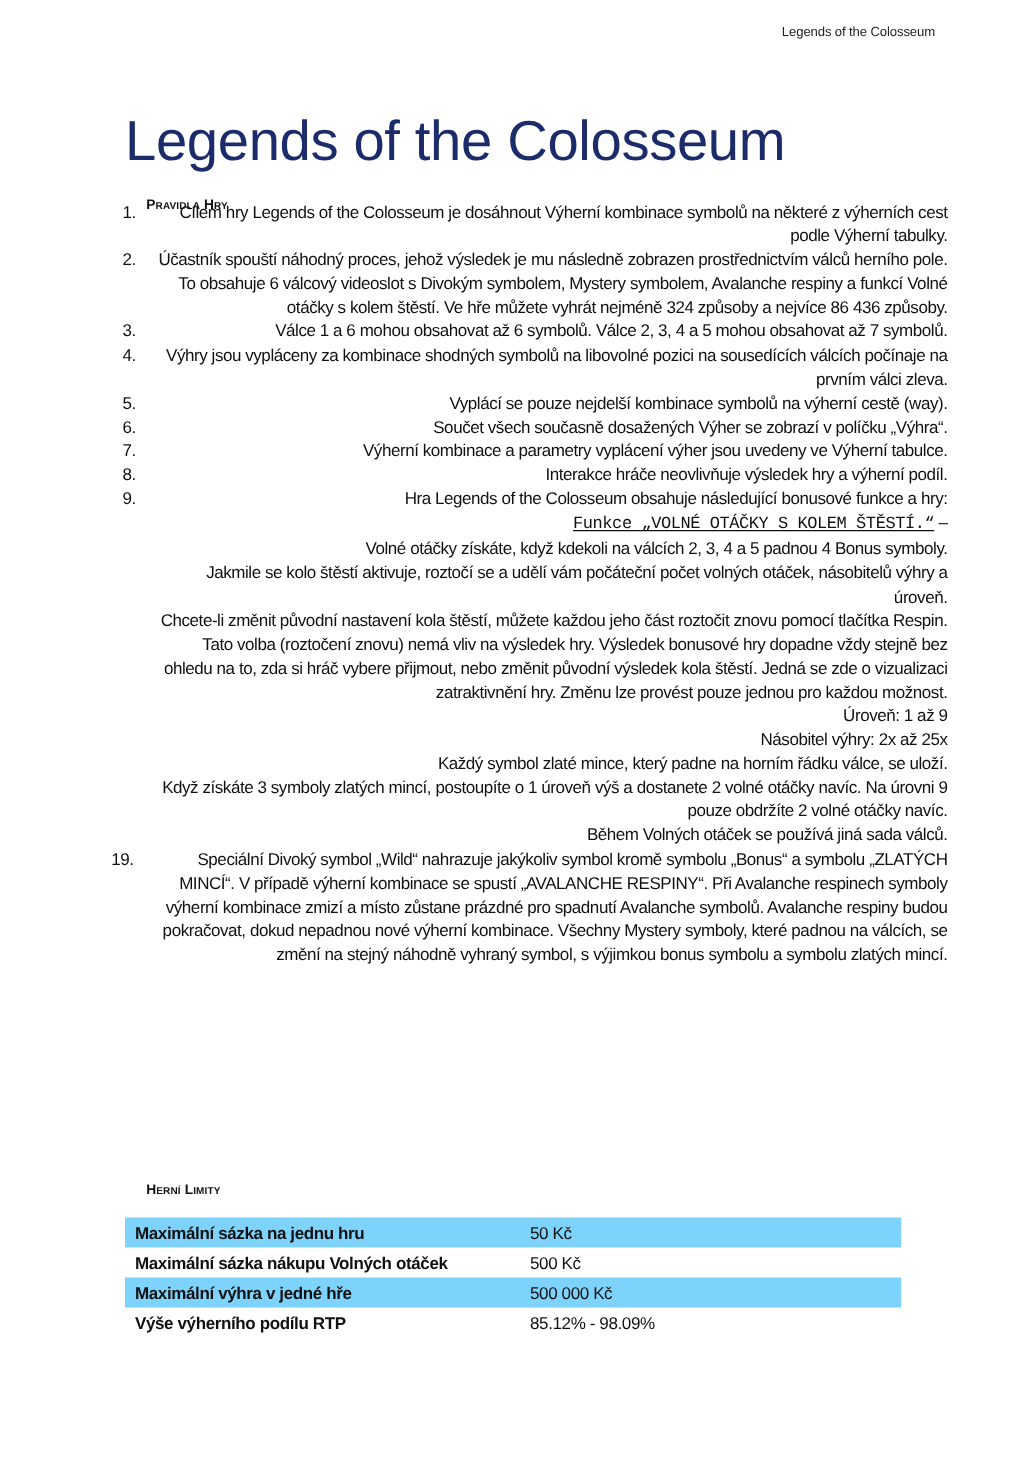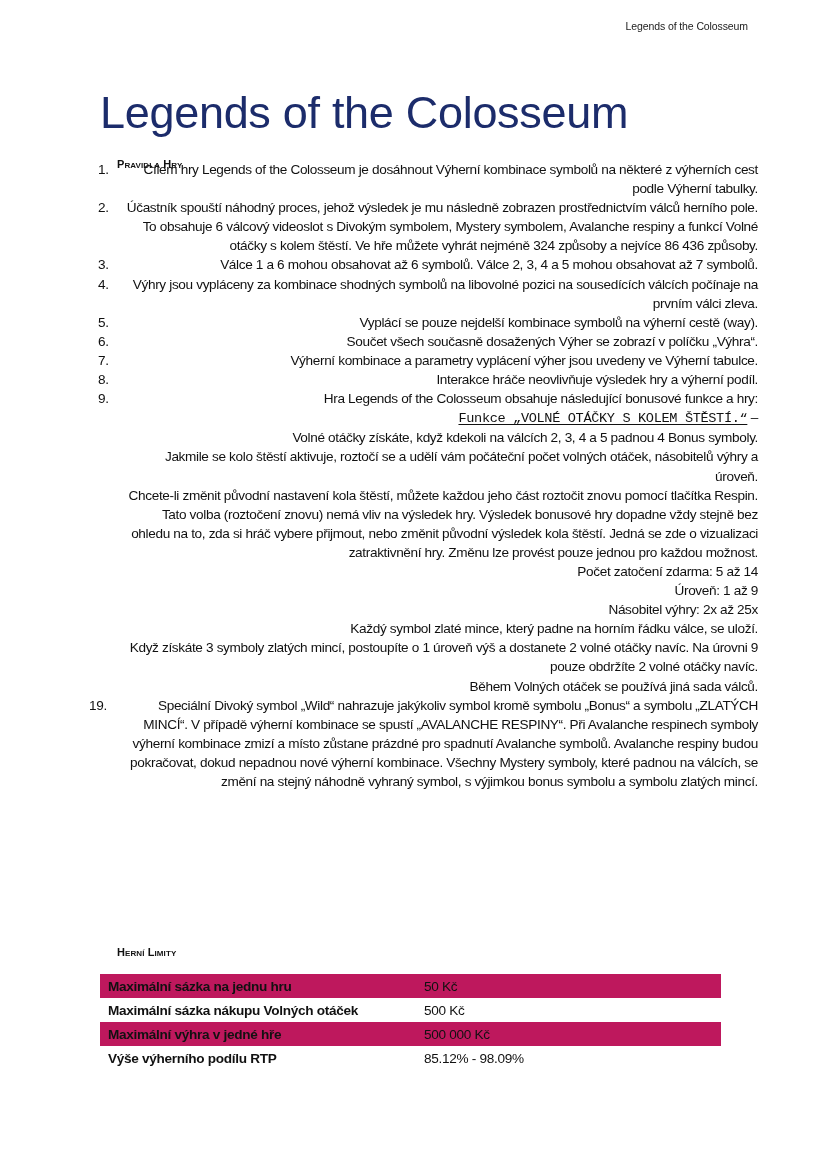--- a/index.html
+++ b/index.html
@@ -34,21 +34,21 @@
   .rules li.two-digit .num { left: -9px; }
   .rules li p { margin: 0; text-align: right; }
   .u-heading { text-decoration: underline; text-underline-offset: 2px; font-family: Liberation Mono, monospace; }
   .sec2 { position: absolute; left: 101px; top: 930px; }
   .limits {
     position: absolute; left: 100px; top: 974px; width: 621px;
     border-collapse: collapse; font-size: 13.6px; letter-spacing: -0.3px;
   }
   .limits td { height: 24px; padding: 0 8px; }
   .limits td.label { font-weight: bold; width: 300px; }
-  .limits tr.shaded td { background: #be185d; }
+  .limits tr.shaded td { background: #7dd3fc; }
 </style>
 </head>
 <body>
 
 <div class="running-header">Legends of the Colosseum</div>
 
 <h1 class="title">Legends of the Colosseum</h1>
 
 <h2 class="section-heading sec1">Pravidla Hry</h2>
 
@@ -85,21 +85,20 @@
     <span class="num">8.</span>
     <p>Interakce hráče neovlivňuje výsledek hry a výherní podíl.</p>
   </li>
   <li>
     <span class="num">9.</span>
     <p>Hra Legends of the Colosseum obsahuje následující bonusové funkce a hry:</p>
     <p><span class="u-heading">Funkce „VOLNÉ OTÁČKY S KOLEM ŠTĚSTÍ.“</span><span> –</span></p>
     <p>Volné otáčky získáte, když kdekoli na válcích 2, 3, 4 a 5 padnou 4 Bonus symboly.</p>
     <p>Jakmile se kolo štěstí aktivuje, roztočí se a udělí vám počáteční počet volných otáček, násobitelů výhry a úroveň.</p>
     <p>Chcete-li změnit původní nastavení kola štěstí, můžete každou jeho část roztočit znovu pomocí tlačítka Respin. Tato volba (roztočení znovu) nemá vliv na výsledek hry. Výsledek bonusové hry dopadne vždy stejně bez ohledu na to, zda si hráč vybere přijmout, nebo změnit původní výsledek kola štěstí. Jedná se zde o vizualizaci zatraktivnění hry. Změnu lze provést pouze jednou pro každou možnost.</p>
-    <p>Počet zatočení zdarma: 5 až 14</p>
     <p>Úroveň: 1 až 9</p>
     <p>Násobitel výhry: 2x až 25x</p>
     <p>Každý symbol zlaté mince, který padne na horním řádku válce, se uloží.</p>
     <p>Když získáte 3 symboly zlatých mincí, postoupíte o 1 úroveň výš a dostanete 2 volné otáčky navíc. Na úrovni 9 pouze obdržíte 2 volné otáčky navíc.</p>
     <p>Během Volných otáček se používá jiná sada válců.</p>
   </li>
   <li class="two-digit">
     <span class="num">19.</span>
     <p>Speciální Divoký symbol „Wild“ nahrazuje jakýkoliv symbol kromě symbolu „Bonus“ a symbolu „ZLATÝCH MINCÍ“. V případě výherní kombinace se spustí „AVALANCHE RESPINY“. Při Avalanche respinech symboly výherní kombinace zmizí a místo zůstane prázdné pro spadnutí Avalanche symbolů. Avalanche respiny budou pokračovat, dokud nepadnou nové výherní kombinace. Všechny Mystery symboly, které padnou na válcích, se změní na stejný náhodně vyhraný symbol, s výjimkou bonus symbolu a symbolu zlatých mincí.</p>
   </li>

